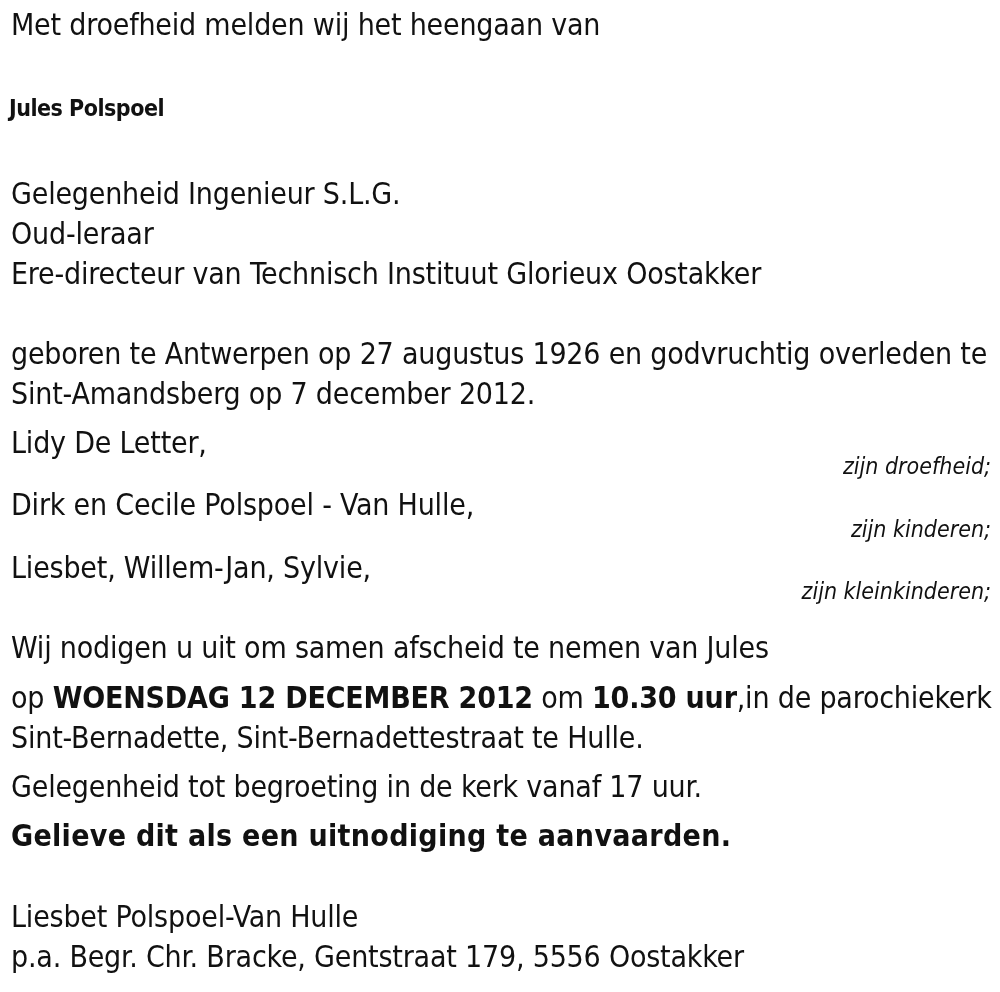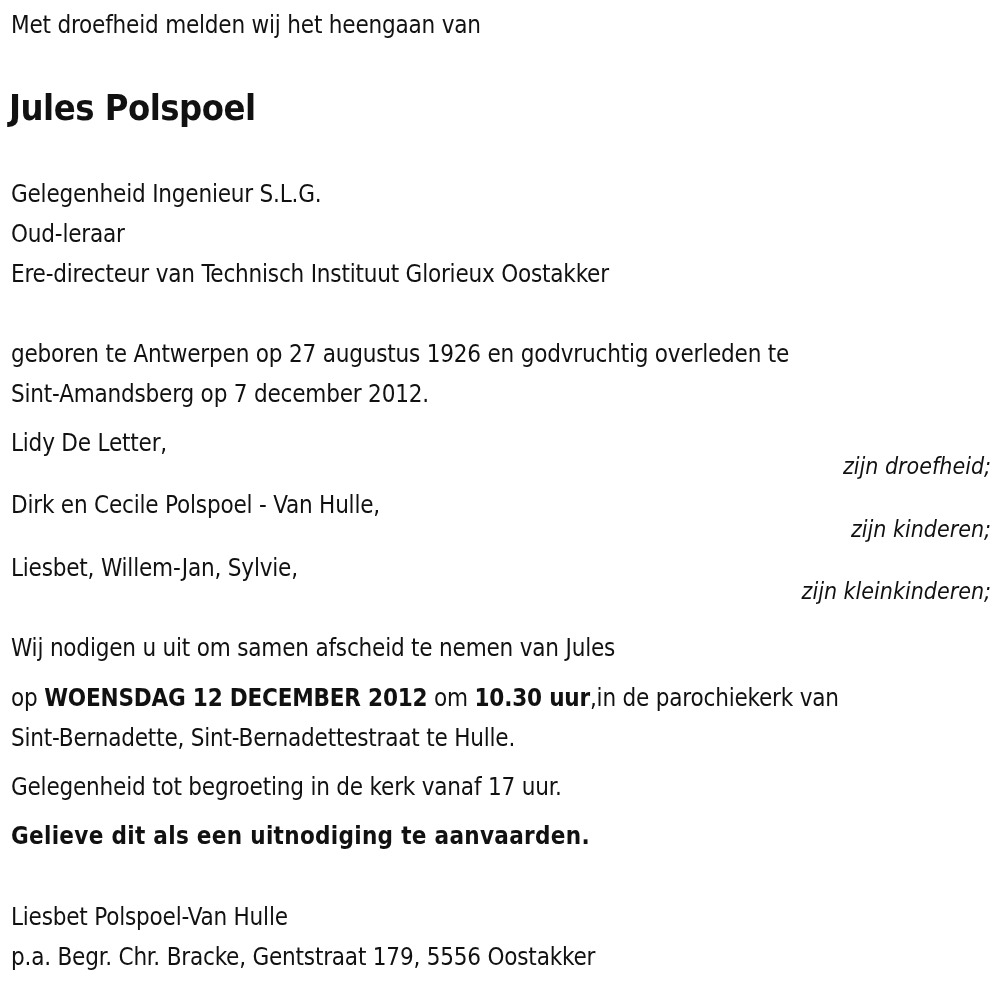--- a/index.html
+++ b/index.html
@@ -12,30 +12,30 @@
       height: 992px;
       position: relative;
       overflow: hidden;
       color: #111111;
       font-family: "DejaVu Sans Condensed", "DejaVu Sans", sans-serif;
       font-stretch: condensed;
     }
     .line {
       position: absolute;
       left: 11px;
-      font-size: 24px;
+      font-size: 30px;
       line-height: 30px;
       white-space: nowrap;
       letter-spacing: -0.2px;
     }
     .title {
       position: absolute;
       left: 9px;
       top: 86px;
-      font-size: 36px;
+      font-size: 23px;
       line-height: 44px;
       font-weight: bold;
       white-space: nowrap;
       letter-spacing: -0.5px;
     }
     .relation {
       position: absolute;
       right: 9px;
       font-size: 23px;
       line-height: 28px;

